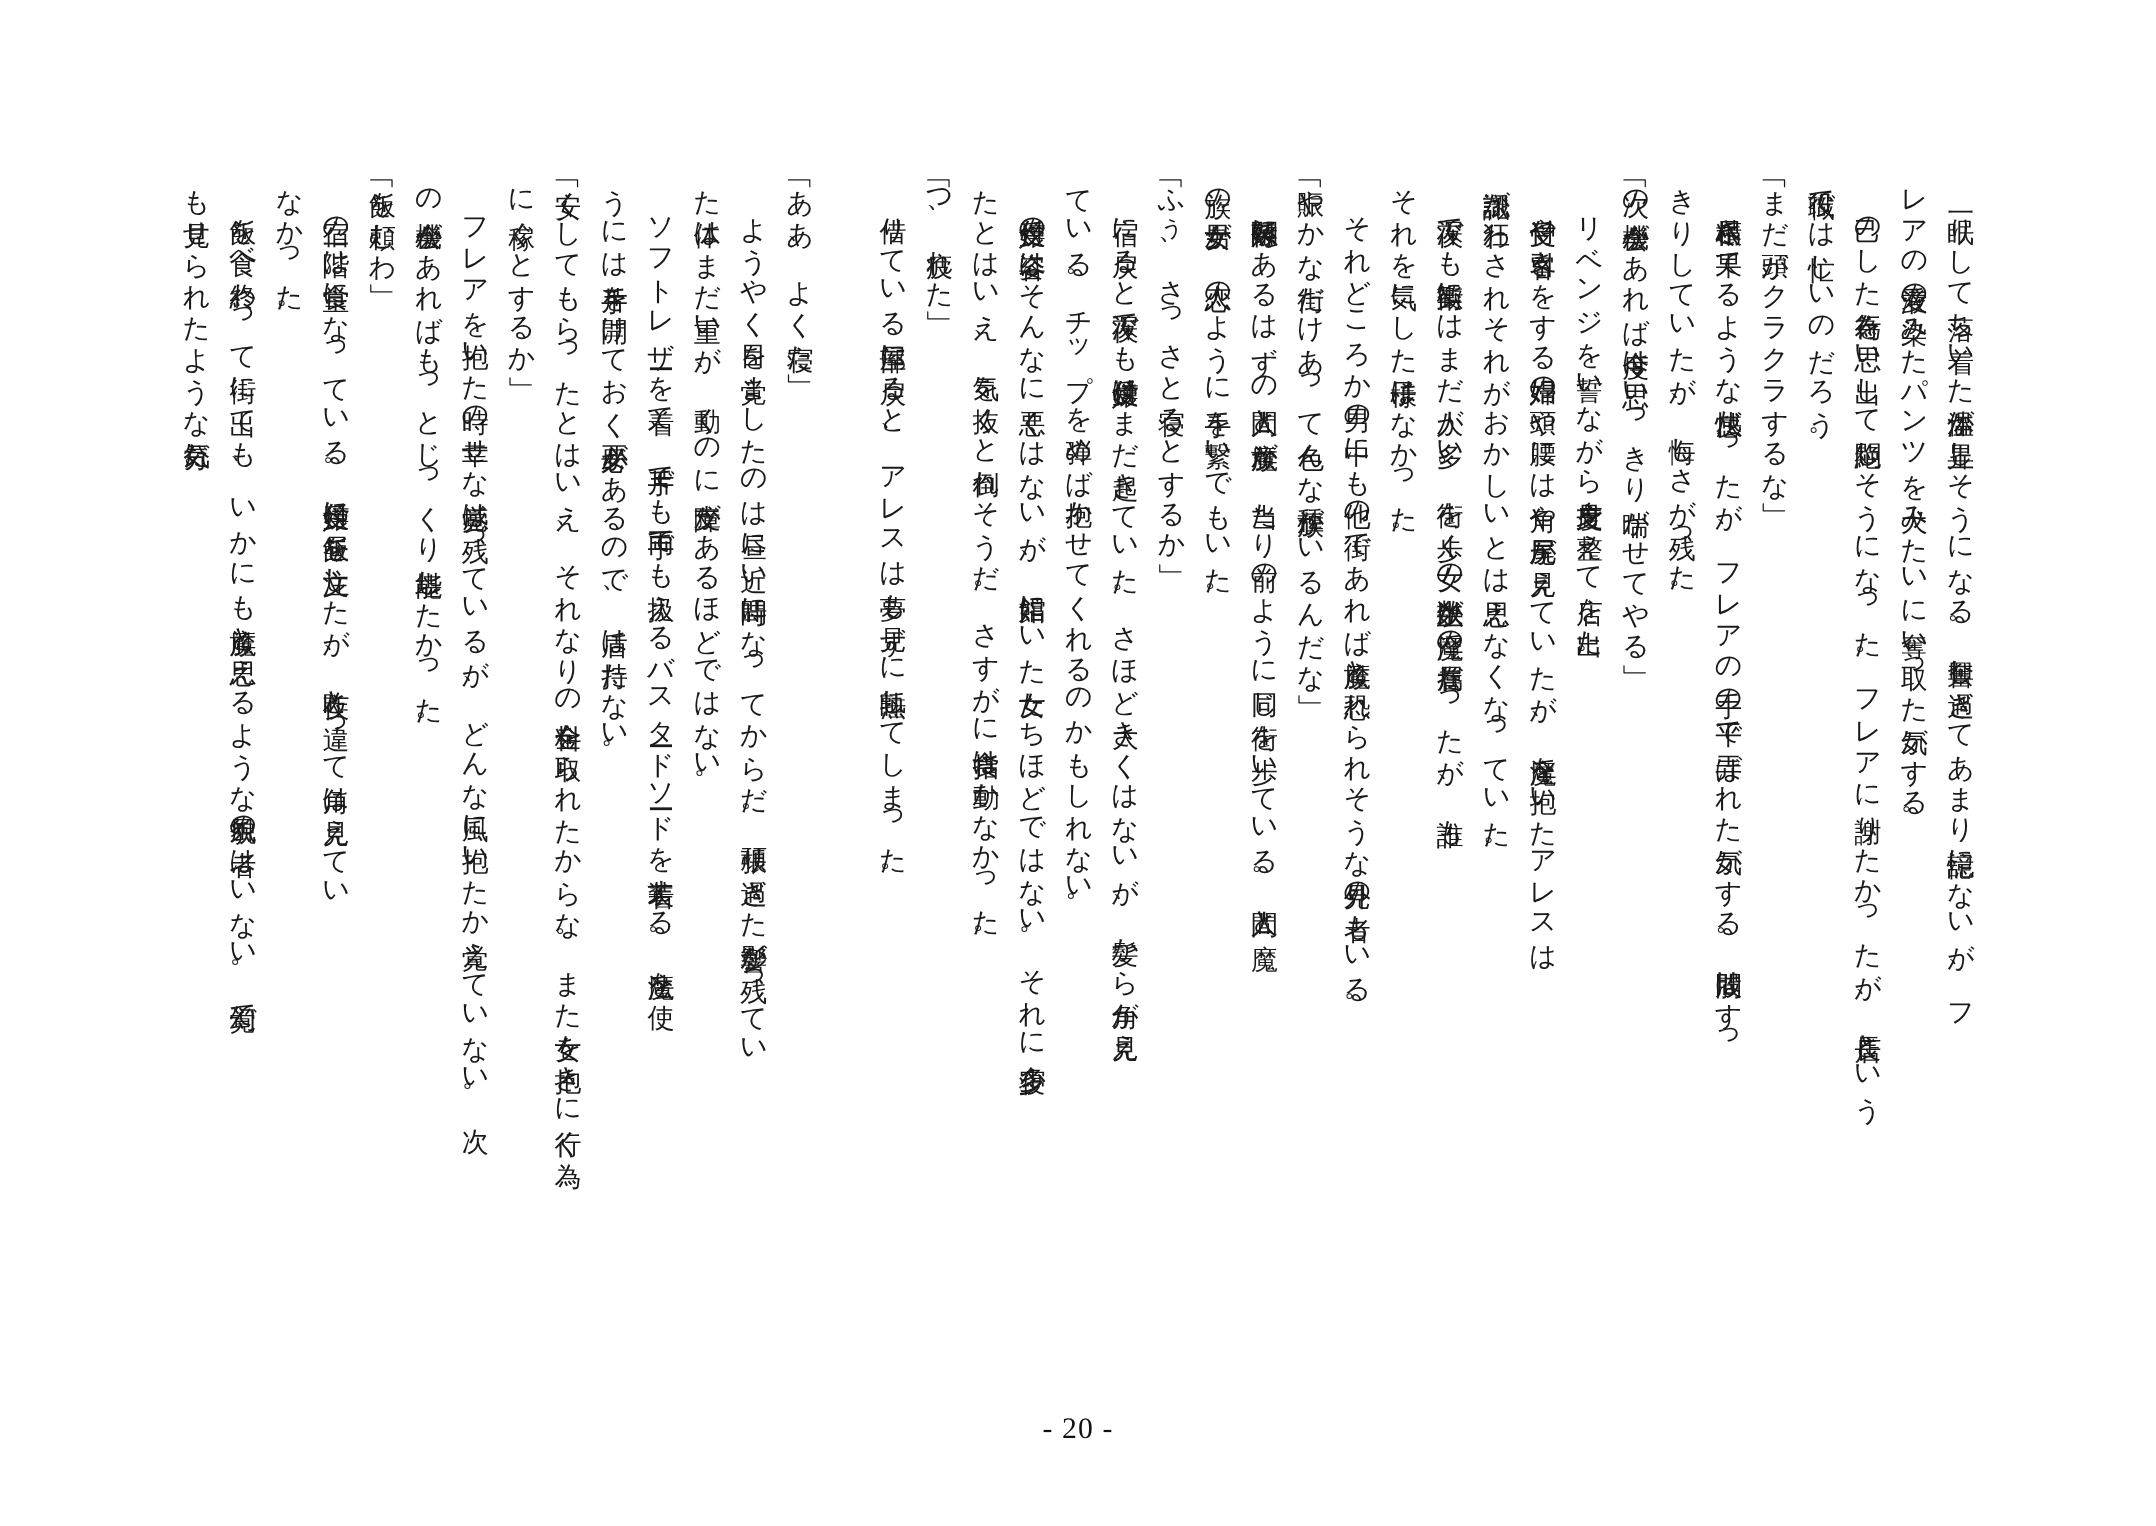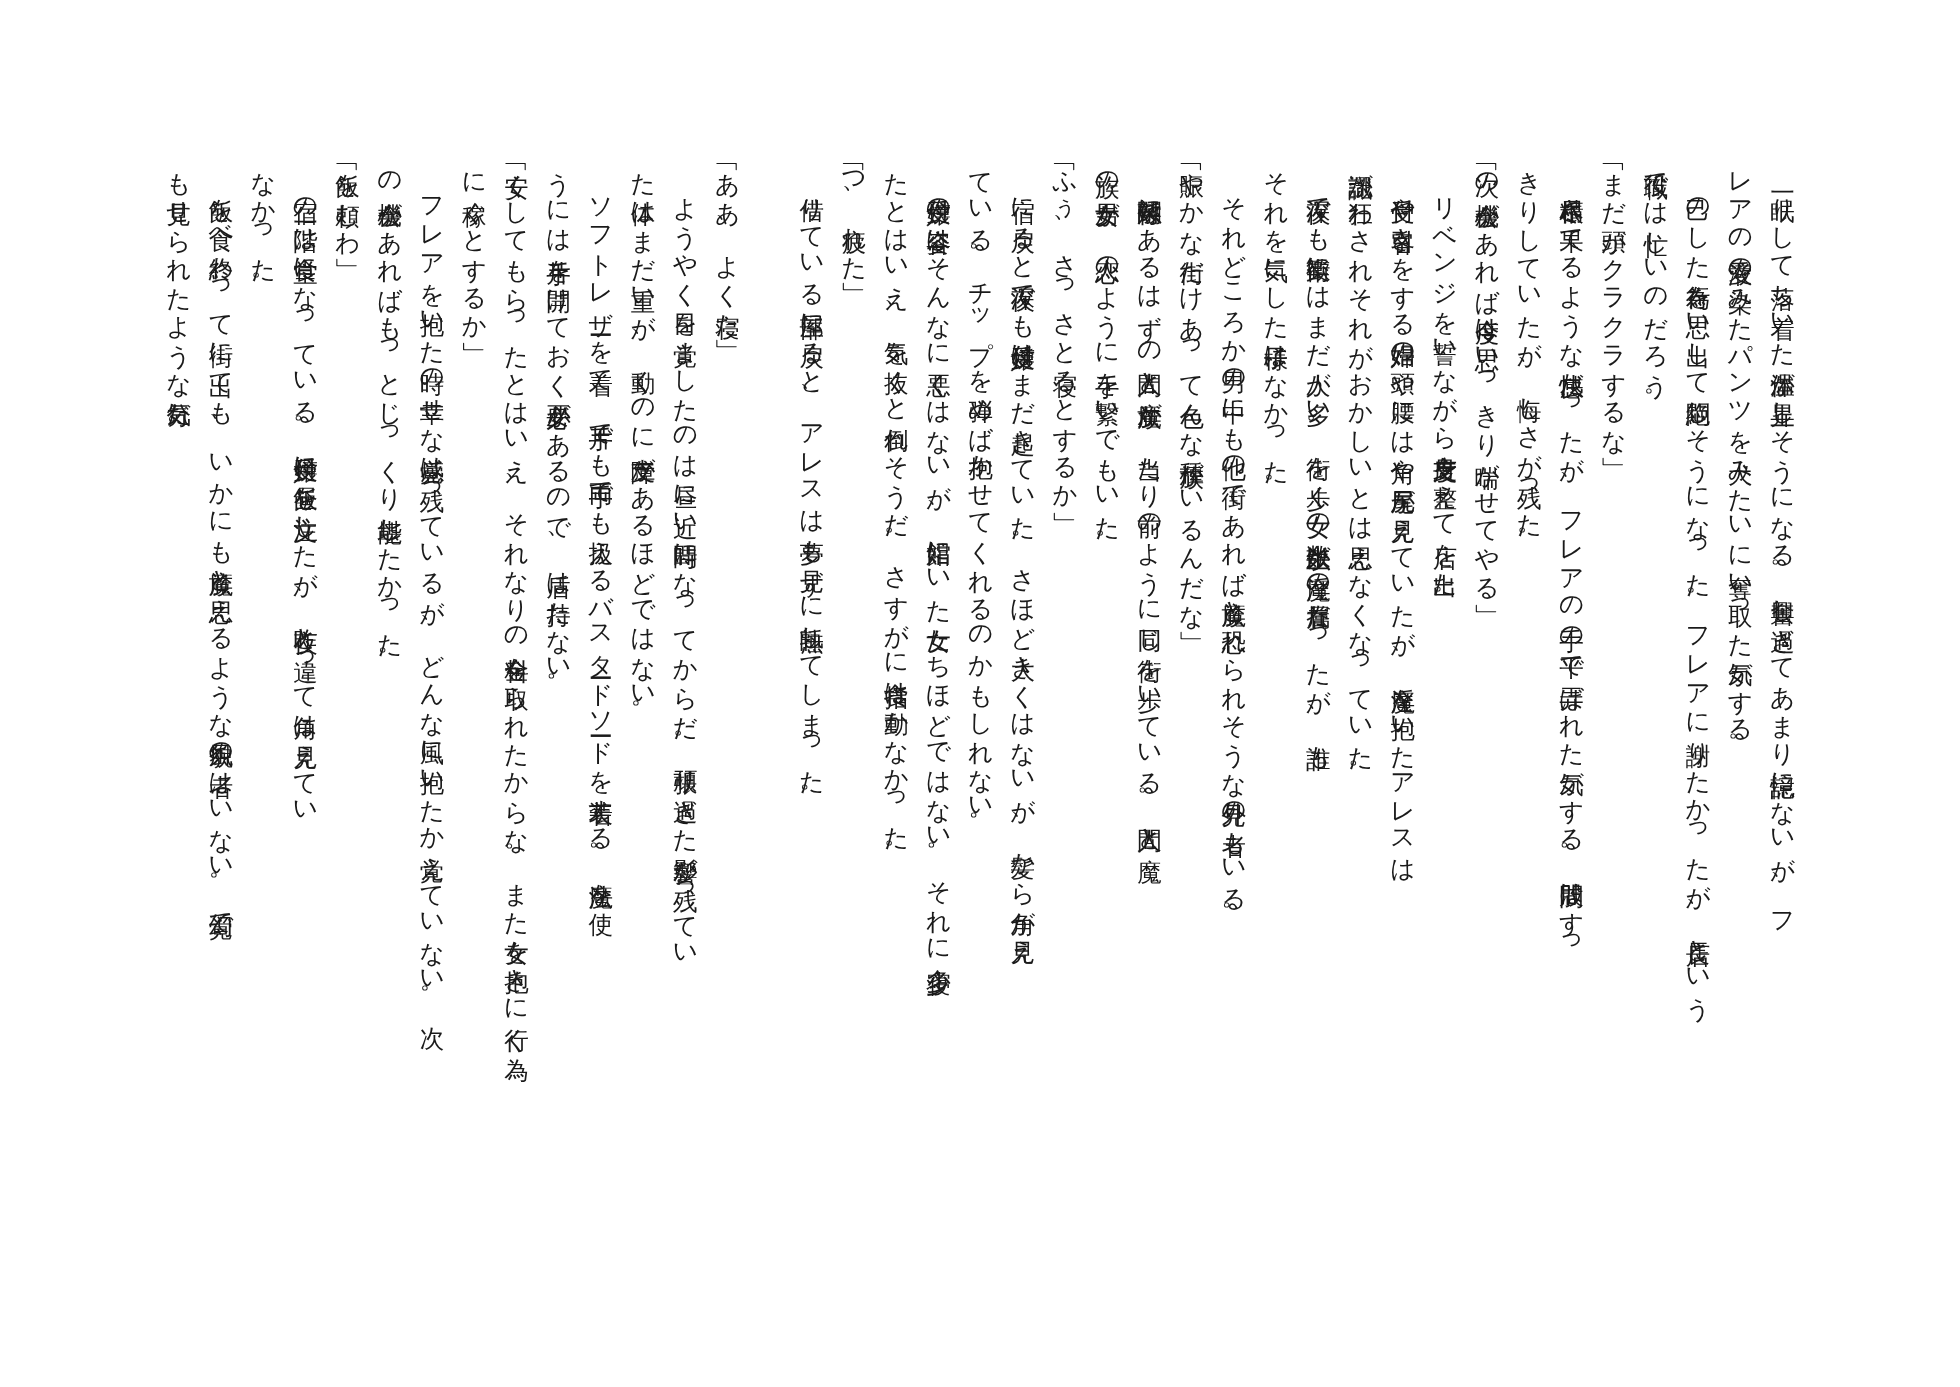--- a/index.html
+++ b/index.html
@@ -76,13 +76,14 @@
     <span class="line">に稼ぐとするか」</span>
     <span class="line">　フレアを抱いた時の幸せな感覚は残っているが、どんな風に抱いたか覚えていない。次</span>
     <span class="line">の機会があればもっとじっくり堪能したかった。</span>
     <span class="line">「飯を頼むわ」</span>
     <span class="line">　宿の一階は食堂になっている。受付嬢に昼飯を注文したが、昨夜と違って角は見えてい</span>
     <span class="line">なかった。</span>
     <span class="line">　飯を食べ終わって街に出ても、いかにも魔族と思えるような風貌の者はいない。幻覚で</span>
     <span class="line">も見せられたような気分だ。</span>
   </div>
 
+  <div class="page-number">- 20 -</div>
 </div>
 
 </body></html>

